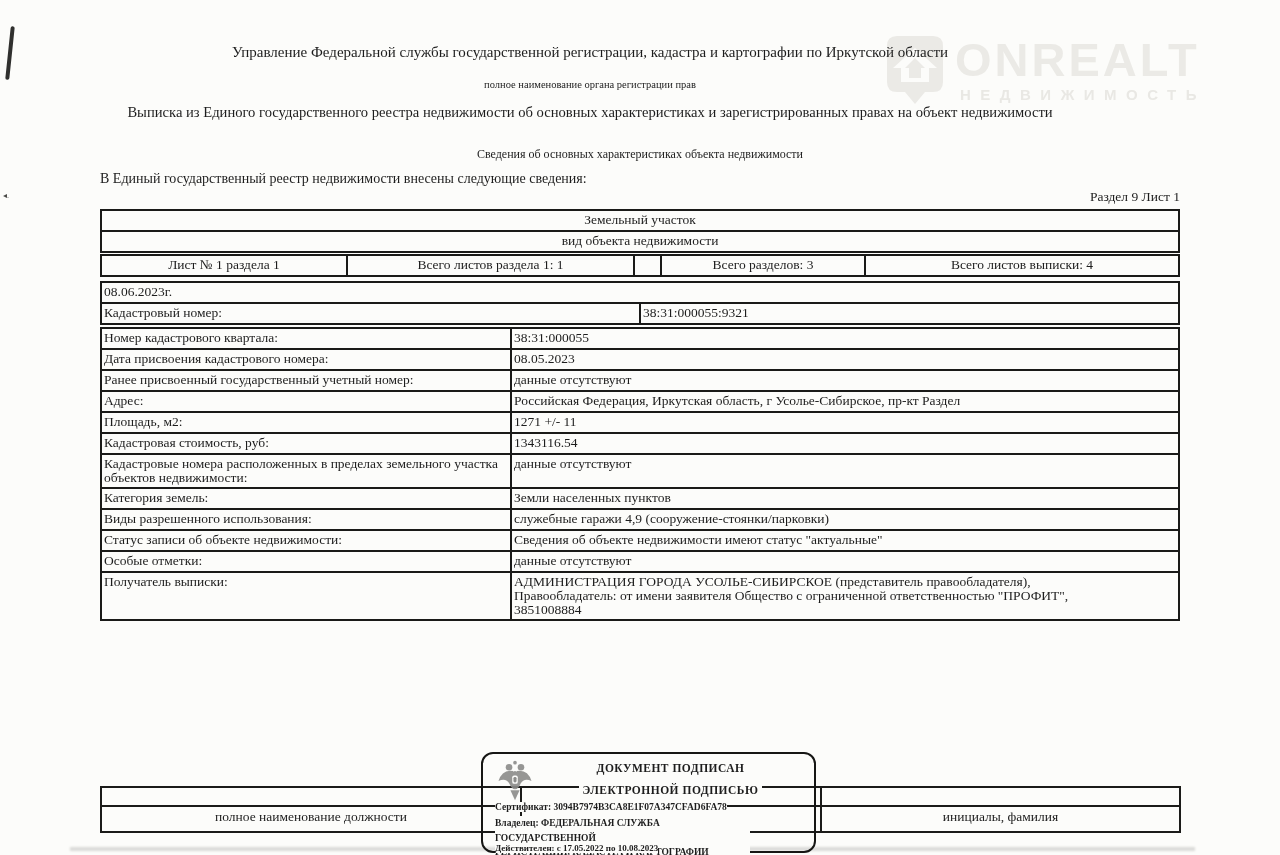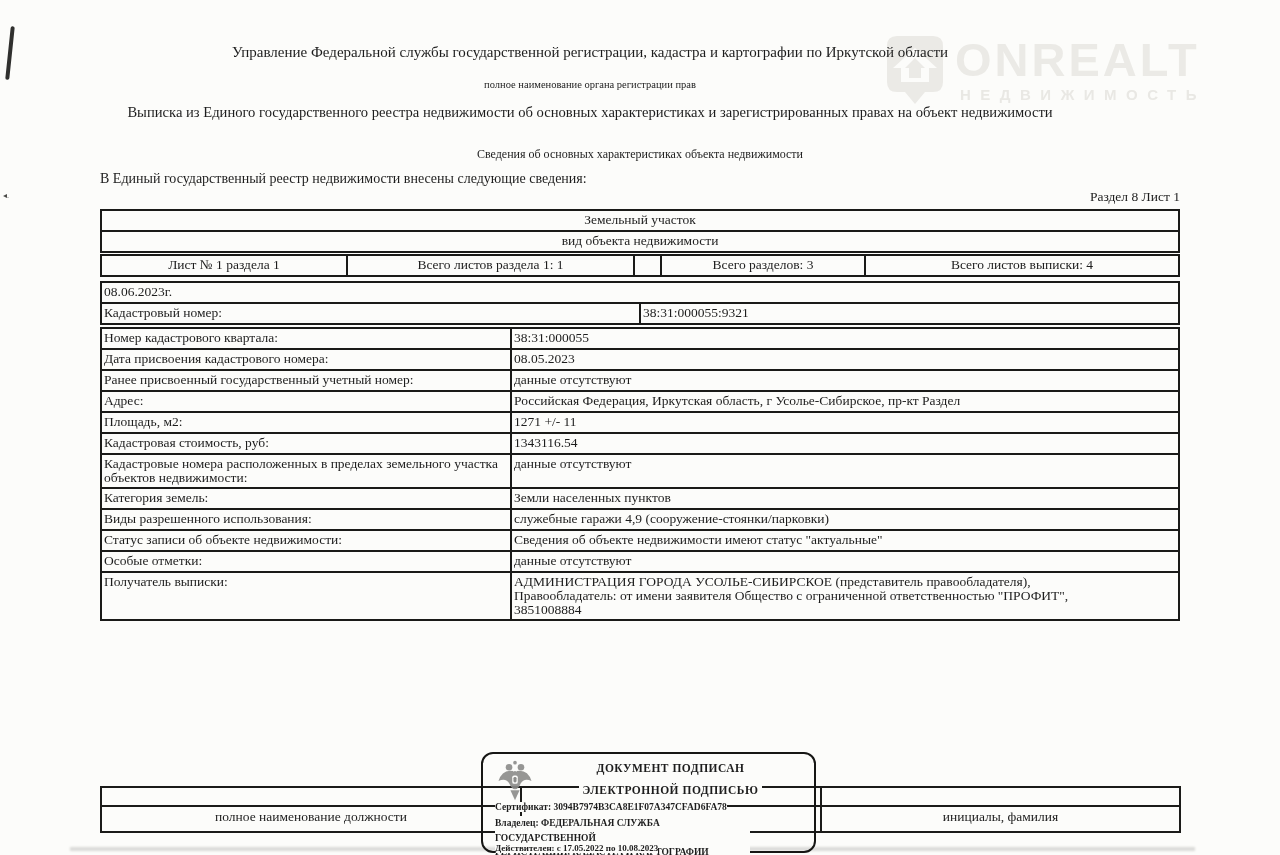--- a/index.html
+++ b/index.html
@@ -70,21 +70,21 @@
     </span>
     <span class="wm-brand">ONREALT</span>
     <span class="wm-sub">НЕДВИЖИМОСТЬ</span>
   </div>
 
   <div class="hdr org-title" style="position:absolute;">Управление Федеральной службы государственной регистрации, кадастра и картографии по Иркутской области</div>
   <div class="hdr org-subtitle" style="position:absolute;">полное наименование органа регистрации прав</div>
   <div class="hdr doc-title" style="position:absolute;">Выписка из Единого государственного реестра недвижимости об основных характеристиках и зарегистрированных правах на объект недвижимости</div>
   <div class="hdr section-title" style="position:absolute;">Сведения об основных характеристиках объекта недвижимости</div>
   <div class="intro">В Единый государственный реестр недвижимости внесены следующие сведения:</div>
-  <div class="section-page">Раздел 8 Лист 1</div>
+  <div class="section-page">Раздел 9 Лист 1</div>
 
   <table class="doc-table t-center" style="top:209px;">
     <tbody>
         <tr>
           <td style="height:15px;">Земельный участок</td>
         </tr>
     <tr>
           <td style="height:15px;">вид объекта недвижимости</td>
         </tr>
   </tbody>

